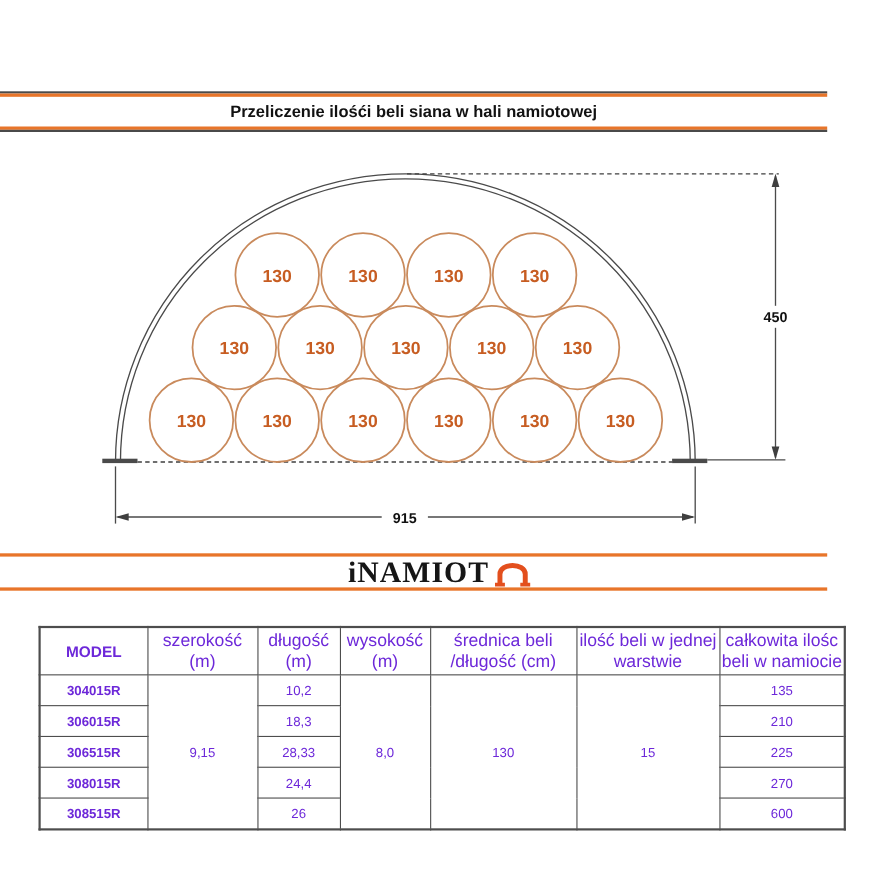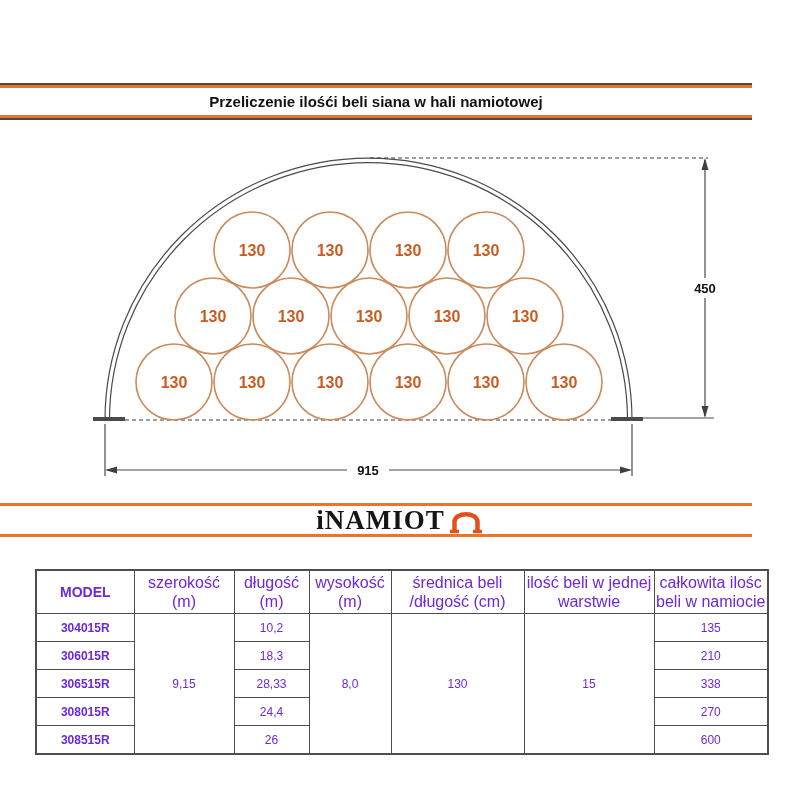--- a/index.html
+++ b/index.html
@@ -222,21 +222,21 @@
       <td>135</td>
     </tr>
     <tr>
       <td class="model-cell">306015R</td>
       <td>18,3</td>
       <td>210</td>
     </tr>
     <tr>
       <td class="model-cell">306515R</td>
       <td>28,33</td>
-      <td>338</td>
+      <td>225</td>
     </tr>
     <tr>
       <td class="model-cell">308015R</td>
       <td>24,4</td>
       <td>270</td>
     </tr>
     <tr>
       <td class="model-cell">308515R</td>
       <td>26</td>
       <td>600</td>

